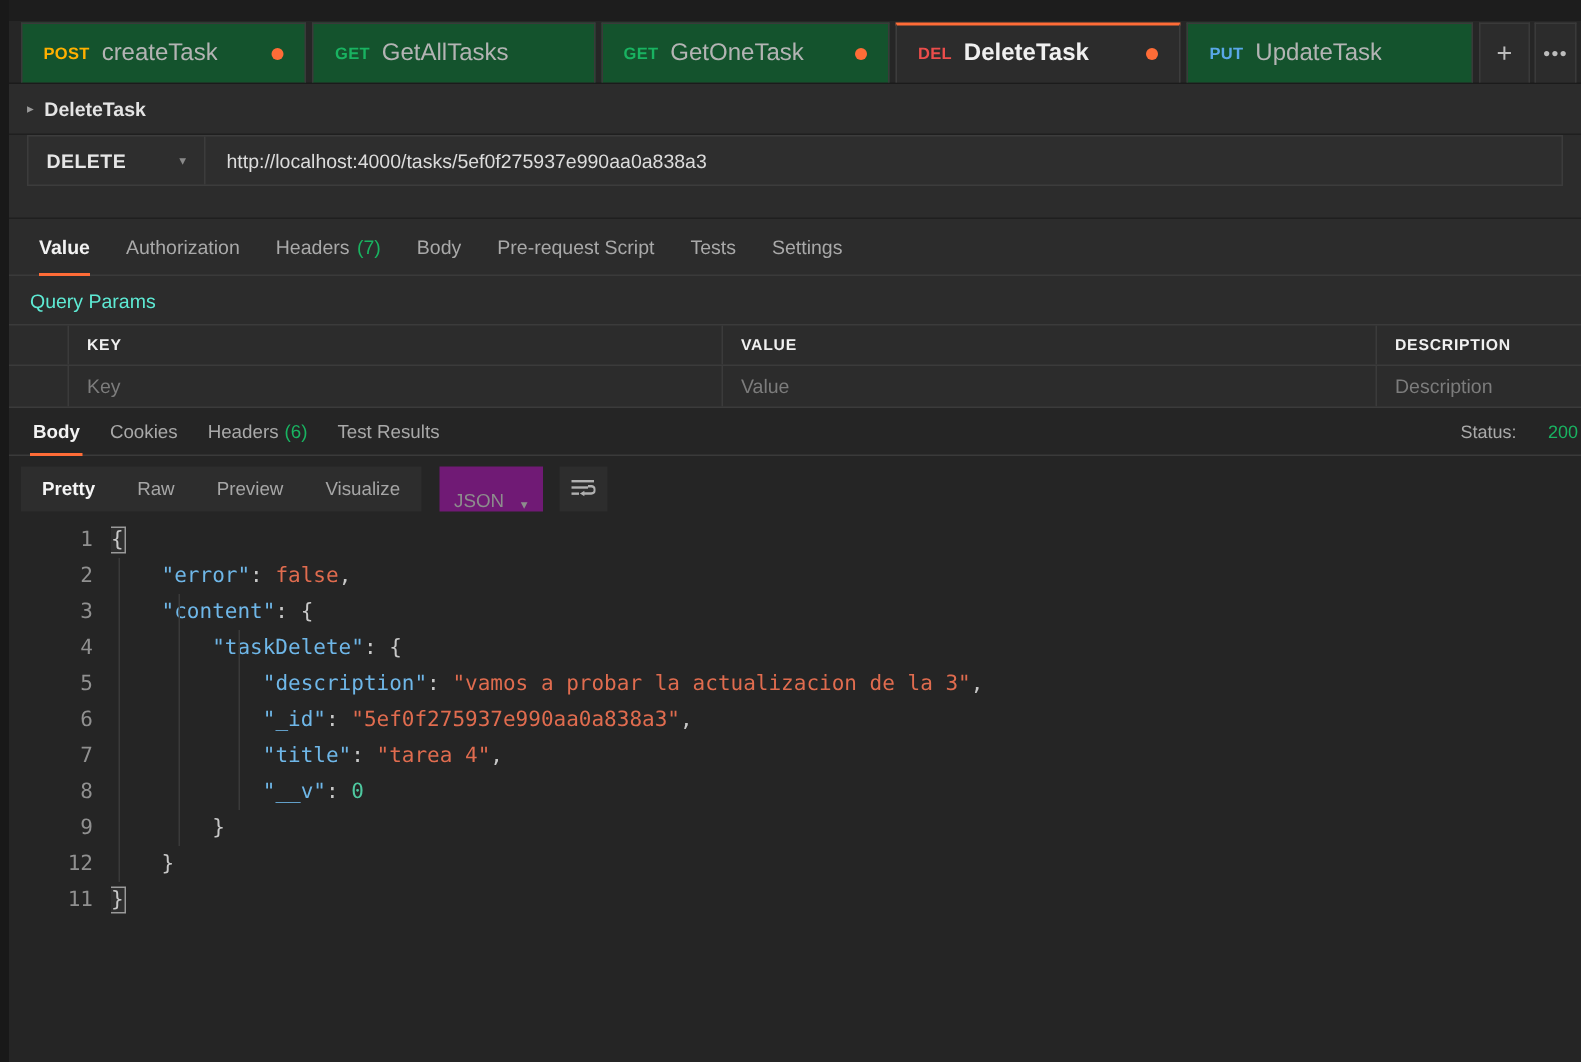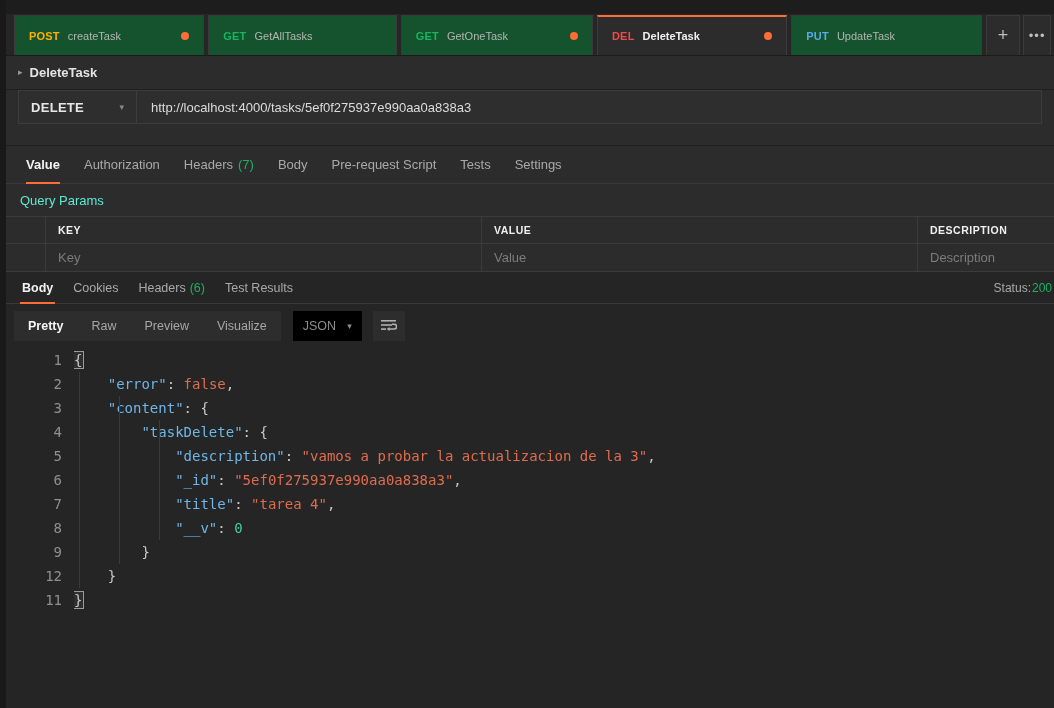--- a/index.html
+++ b/index.html
@@ -50,21 +50,21 @@
   .tab .method {
     font-size:11px; font-weight:bold;
     margin-right:8px; letter-spacing:.2px;
     white-space:nowrap;
   }
   .m-post  { color:#ffb000; }
   .m-get   { color:#19b361; }
   .m-del   { color:#eb4d4b; }
   .m-put   { color:#5aa8e8; }
   .tab .tname {
-    font-size:11px; color:#b4b4b4;
+    font-size:16px; color:#b4b4b4;
     white-space:nowrap; overflow:hidden; text-overflow:ellipsis;
   }
   .tab.active .tname { color:#f0f0f0; font-weight:bold; }
   .dot {
     width:8px; height:8px; border-radius:50%;
     background:#ff6c37; margin-left:auto; padding-left:0;
     flex:0 0 8px;
   }
   .tab .spacer { flex:1 1 auto; min-width:14px; }
   .tab-t1 { width:192px; }
@@ -188,37 +188,37 @@
   .rsTab.active::after {
     content:""; position:absolute; left:8px; right:8px; bottom:0;
     height:2px; background:#ff6c37;
   }
   .rsTab .count { color:#19b361; margin-left:4px; }
   .status {
     margin-left:auto; padding-right:2px;
     font-size:12px; color:#a9a9a9; white-space:nowrap;
     display:flex; align-items:center;
   }
-  .status .sval { color:#19b361; margin-left:1px; }
+  .status .sval { color:#19b361; margin-left:21px; }
 
   
   .fmtbar {
     height:44px; flex:0 0 44px;
     display:flex; align-items:center;
     padding-left:8px; background:#252525;
   }
   .fmtgroup { display:flex; align-items:center; background:#2d2d2d; height:30px; }
   .fmt {
     height:30px; display:flex; align-items:center;
     padding:0 14px; font-size:12.5px; color:#a6a6a6; cursor:pointer;
   }
   .fmt.active { color:#f5f5f5; font-weight:bold; }
   .langsel {
     margin-left:12px; height:30px; width:69px;
-    background:#000000; display:flex; align-items:center;
+    background:#701a75; display:flex; align-items:flex-end;
     padding:0 10px; cursor:pointer;
   }
   .langsel .ltxt { color:#8d8d8d; font-size:12.5px; }
   .langsel .lcar { margin-left:auto; color:#8d8d8d; font-size:9px; }
   .wrapbtn {
     margin-left:11px; width:32px; height:30px;
     background:#2d2d2d; display:flex; align-items:center; justify-content:center;
     cursor:pointer;
   }
 

